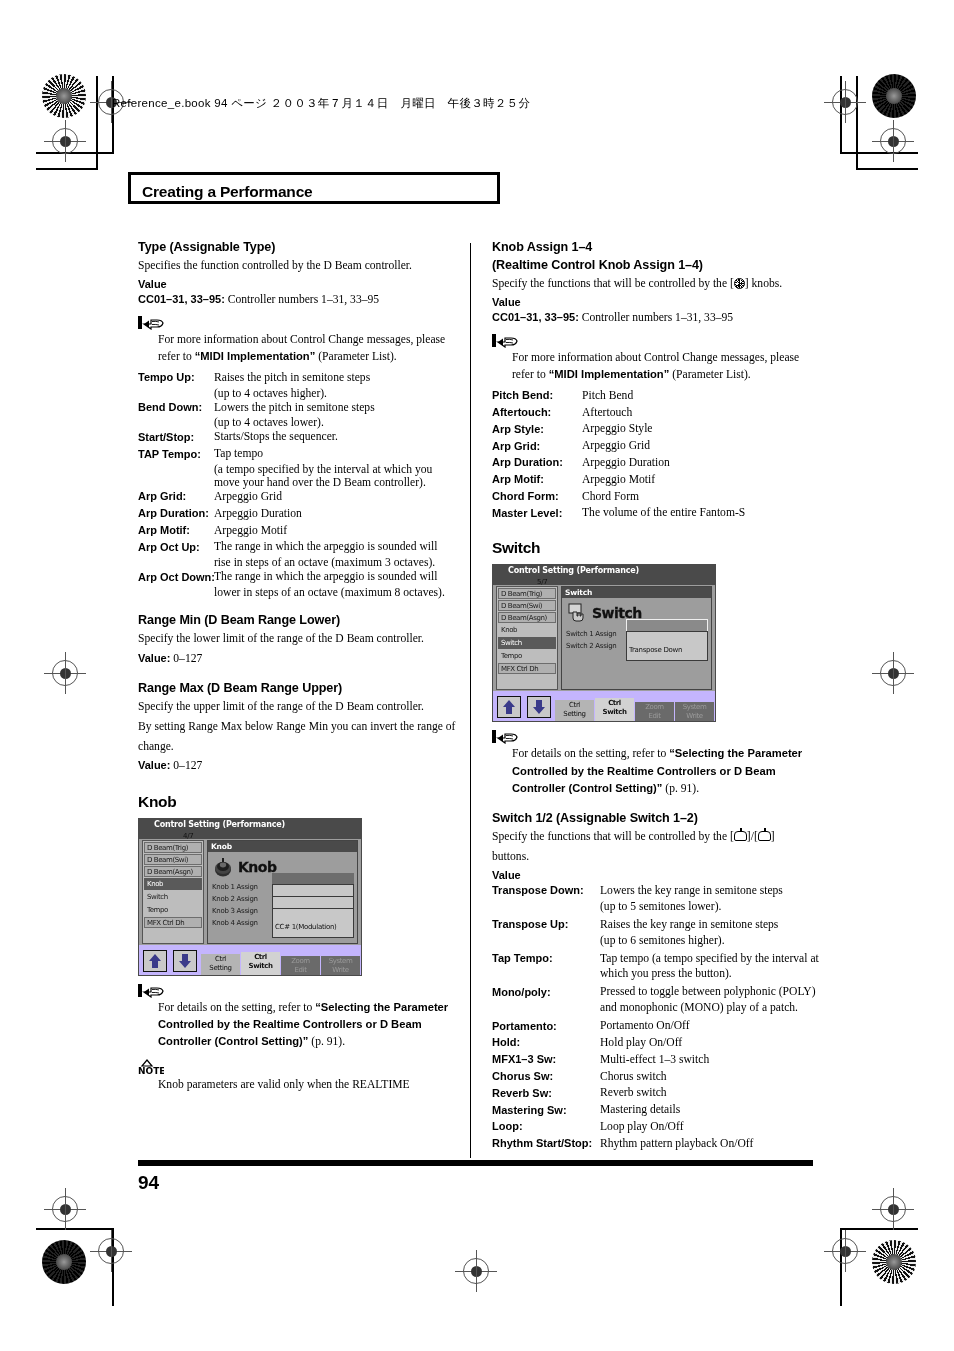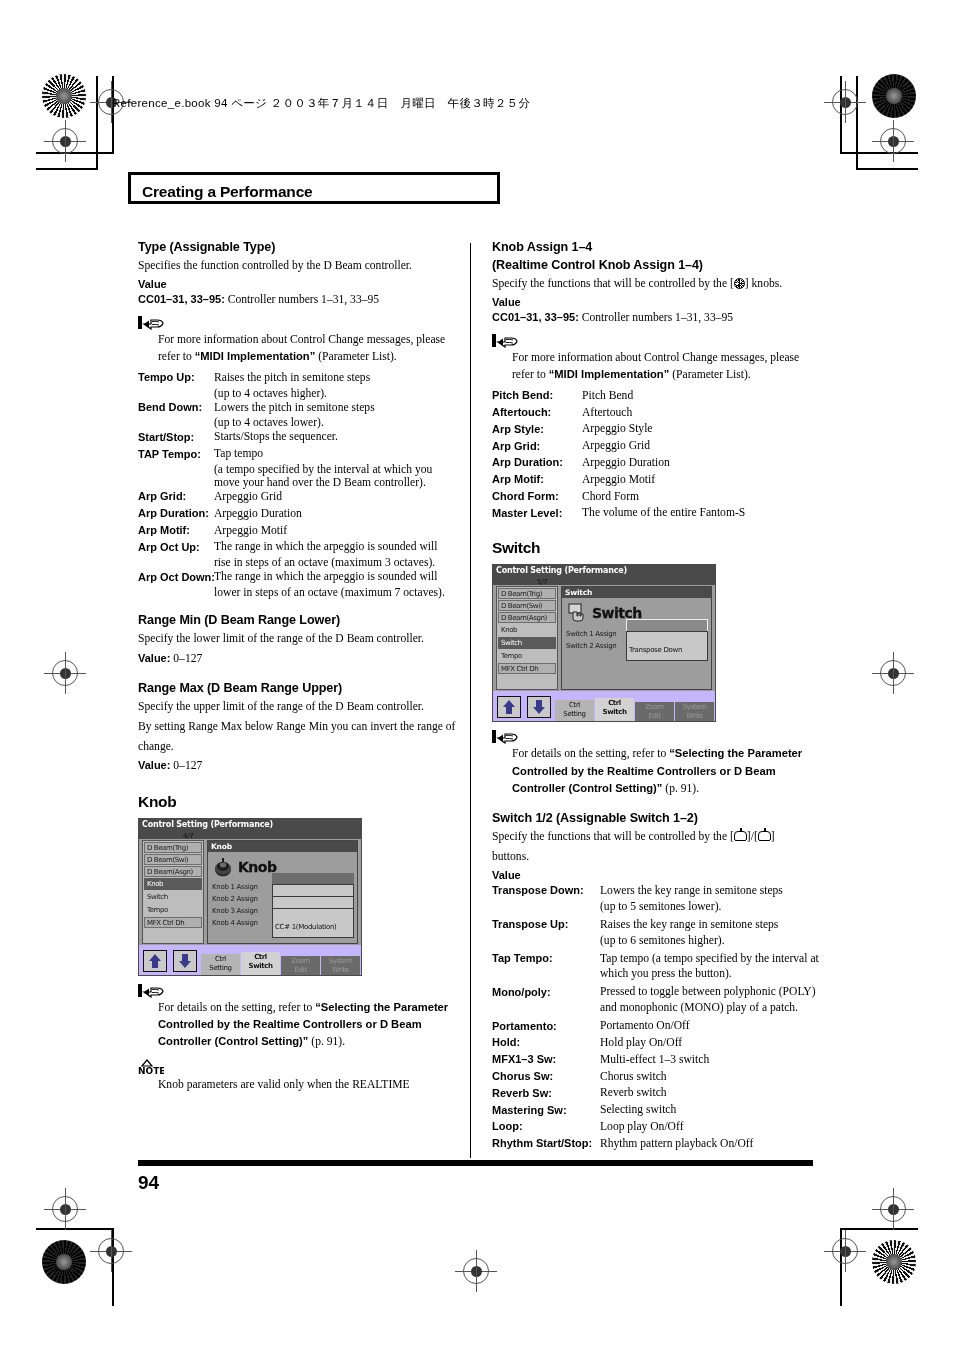--- a/index.html
+++ b/index.html
@@ -206,21 +206,21 @@
     margin-top: 6px;
     overflow: hidden;
   }
   .lcd-titlebar {
     height: 20px;
     background: #4a4a4a;
     color: #fff;
     font-size: 8px;
     font-weight: bold;
     line-height: 12px;
-    padding-left: 3px;
+    padding-left: 15px;
     letter-spacing: -0.2px;
     white-space: nowrap;
     overflow: hidden;
   }
   .lcd-pagenum {
     position: absolute;
     left: 44px;
     top: 13px;
     font-size: 7px;
     color: #111;
@@ -567,21 +567,21 @@
       </div>
     <div class="row">
         <dt class="dt-w-left">Arp Oct Up:</dt>
         <dd class="dd-left">The range in which the arpeggio is sounded will</dd>
       </div>
     <div class="cont-left">rise in steps of an octave (maximum 3 octaves).</div>
     <div class="row">
         <dt class="dt-w-left">Arp Oct Down:</dt>
         <dd class="dd-left">The range in which the arpeggio is sounded will</dd>
       </div>
-    <div class="cont-left">lower in steps of an octave (maximum 7 octaves).</div>
+    <div class="cont-left">lower in steps of an octave (maximum 8 octaves).</div>
   </dl>
 
   <h3 class="sub">Range Min (D Beam Range Lower)</h3>
   <p class="body">Specify the lower limit of the range of the D Beam controller.</p>
   <div class="valline"><b>Value:</b><span> 0–127</span></div>
 
   <h3 class="sub">Range Max (D Beam Range Upper)</h3>
   <p class="body">Specify the upper limit of the range of the D Beam controller.</p>
   <p class="body">By setting Range Max below Range Min you can invert the range of</p>
   <p class="body">change.</p>
@@ -859,21 +859,21 @@
     <div class="row">
         <dt style="width:108px;">Chorus Sw:</dt>
         <dd style="width:222px;">Chorus switch</dd>
       </div>
     <div class="row">
         <dt style="width:108px;">Reverb Sw:</dt>
         <dd style="width:222px;">Reverb switch</dd>
       </div>
     <div class="row">
         <dt style="width:108px;">Mastering Sw:</dt>
-        <dd style="width:222px;">Selecting switch</dd>
+        <dd style="width:222px;">Mastering details</dd>
       </div>
     <div class="row">
         <dt style="width:108px;">Loop:</dt>
         <dd style="width:222px;">Loop play On/Off</dd>
       </div>
     <div class="row">
         <dt style="width:108px;">Rhythm Start/Stop:</dt>
         <dd style="width:222px;">Rhythm pattern playback On/Off</dd>
       </div>
   </dl>

